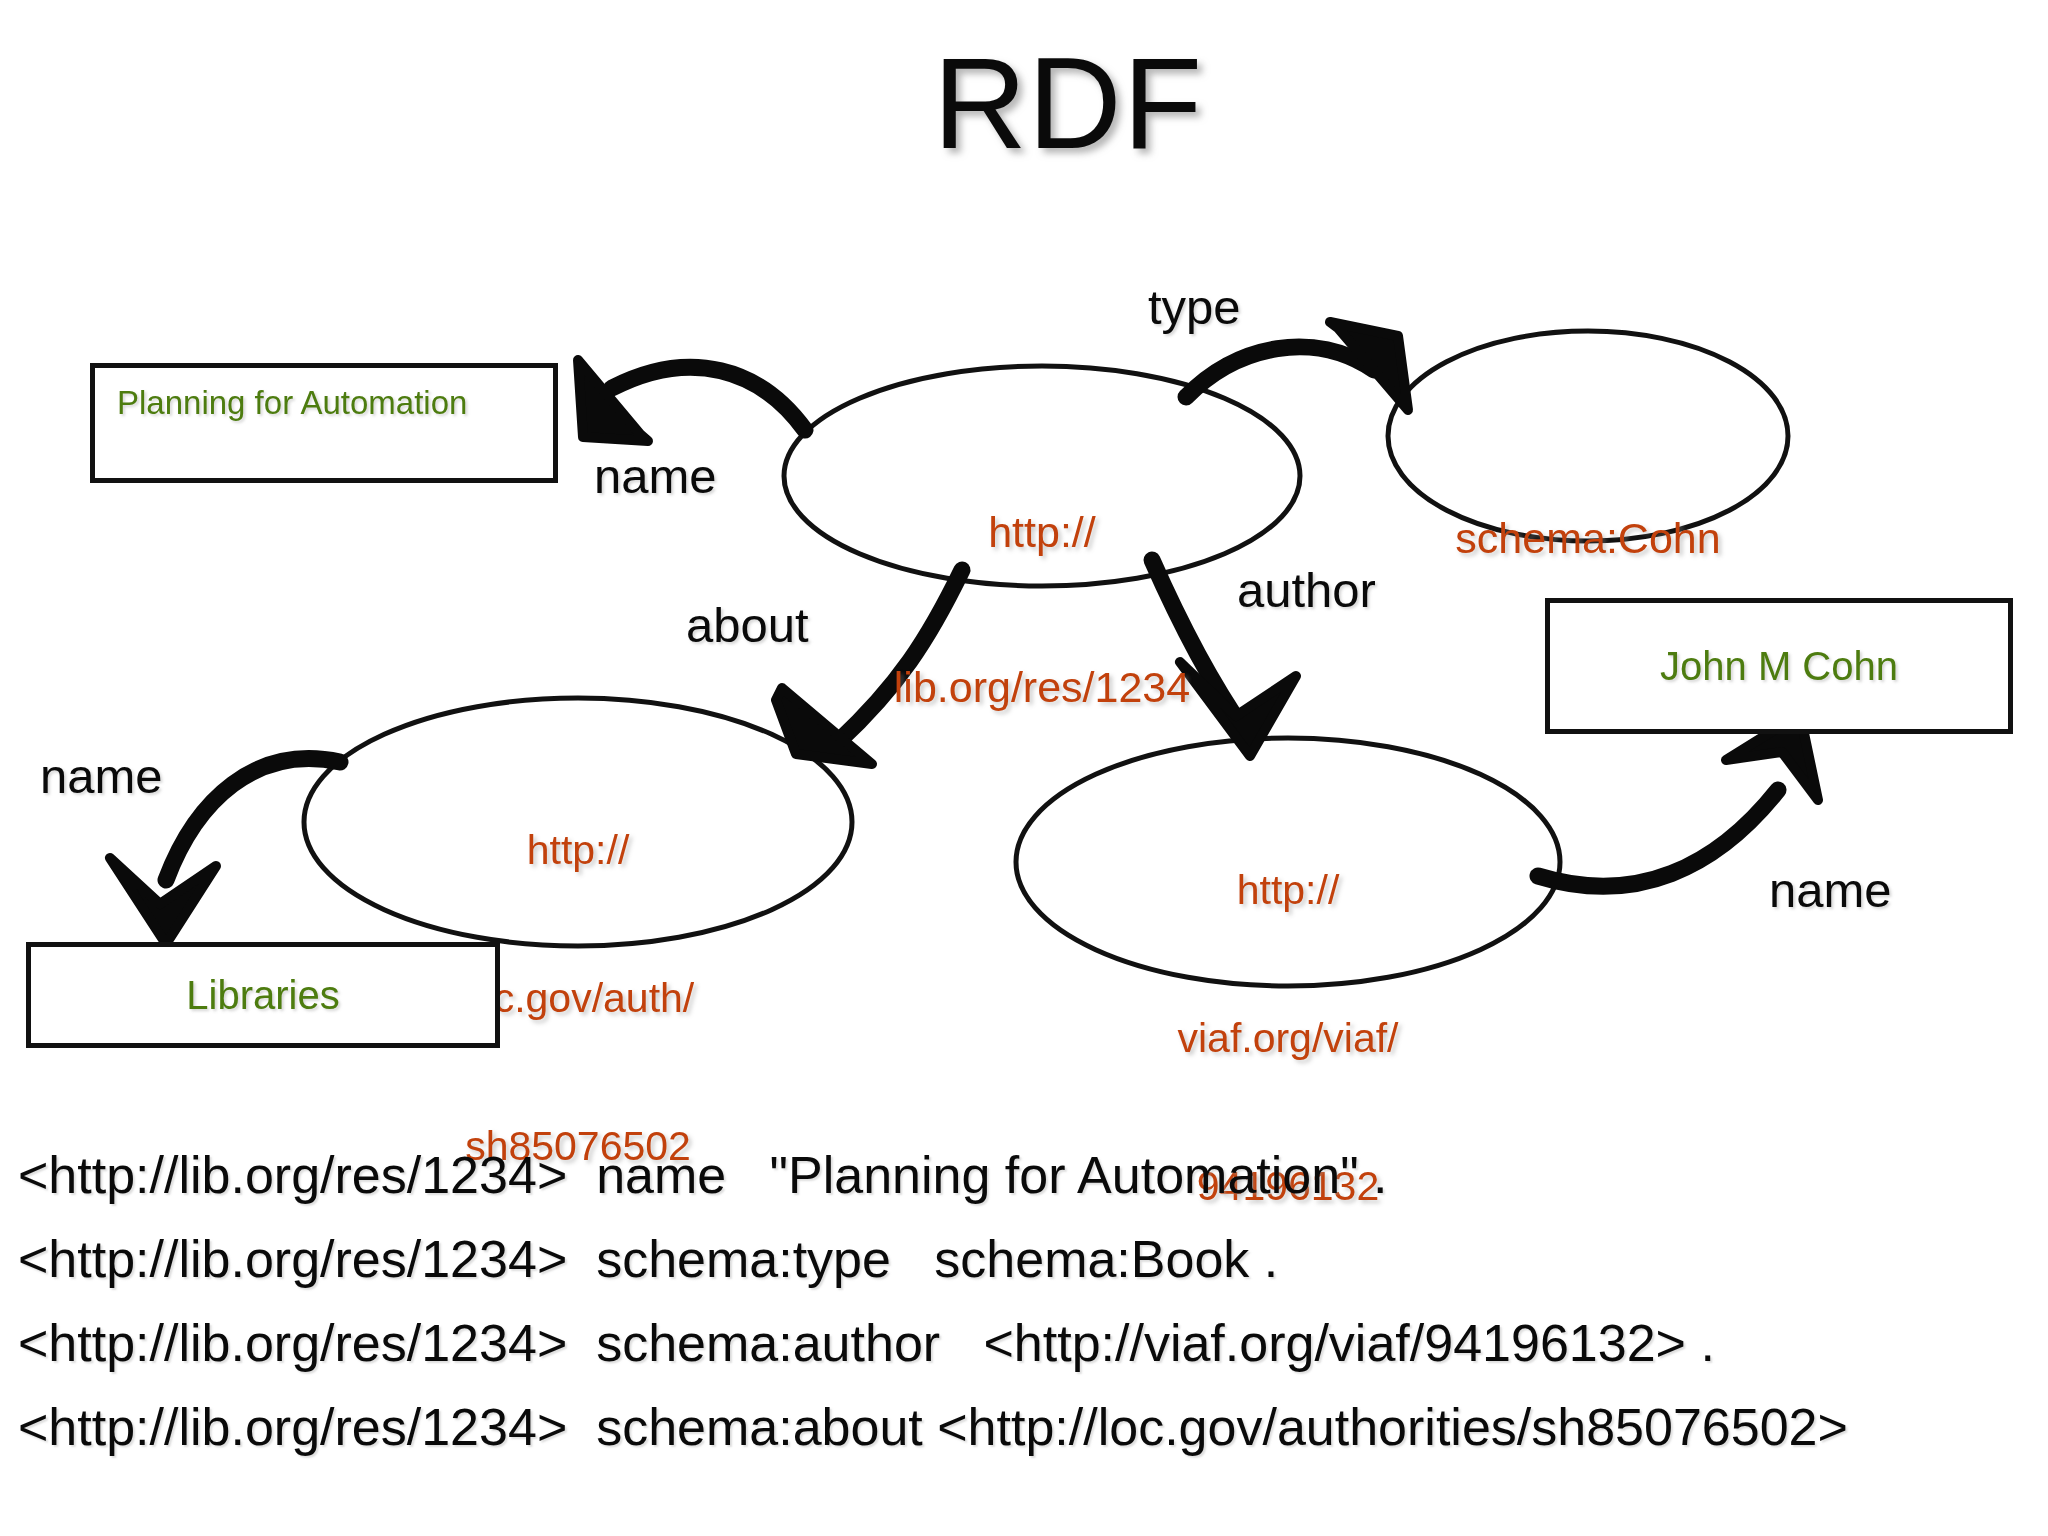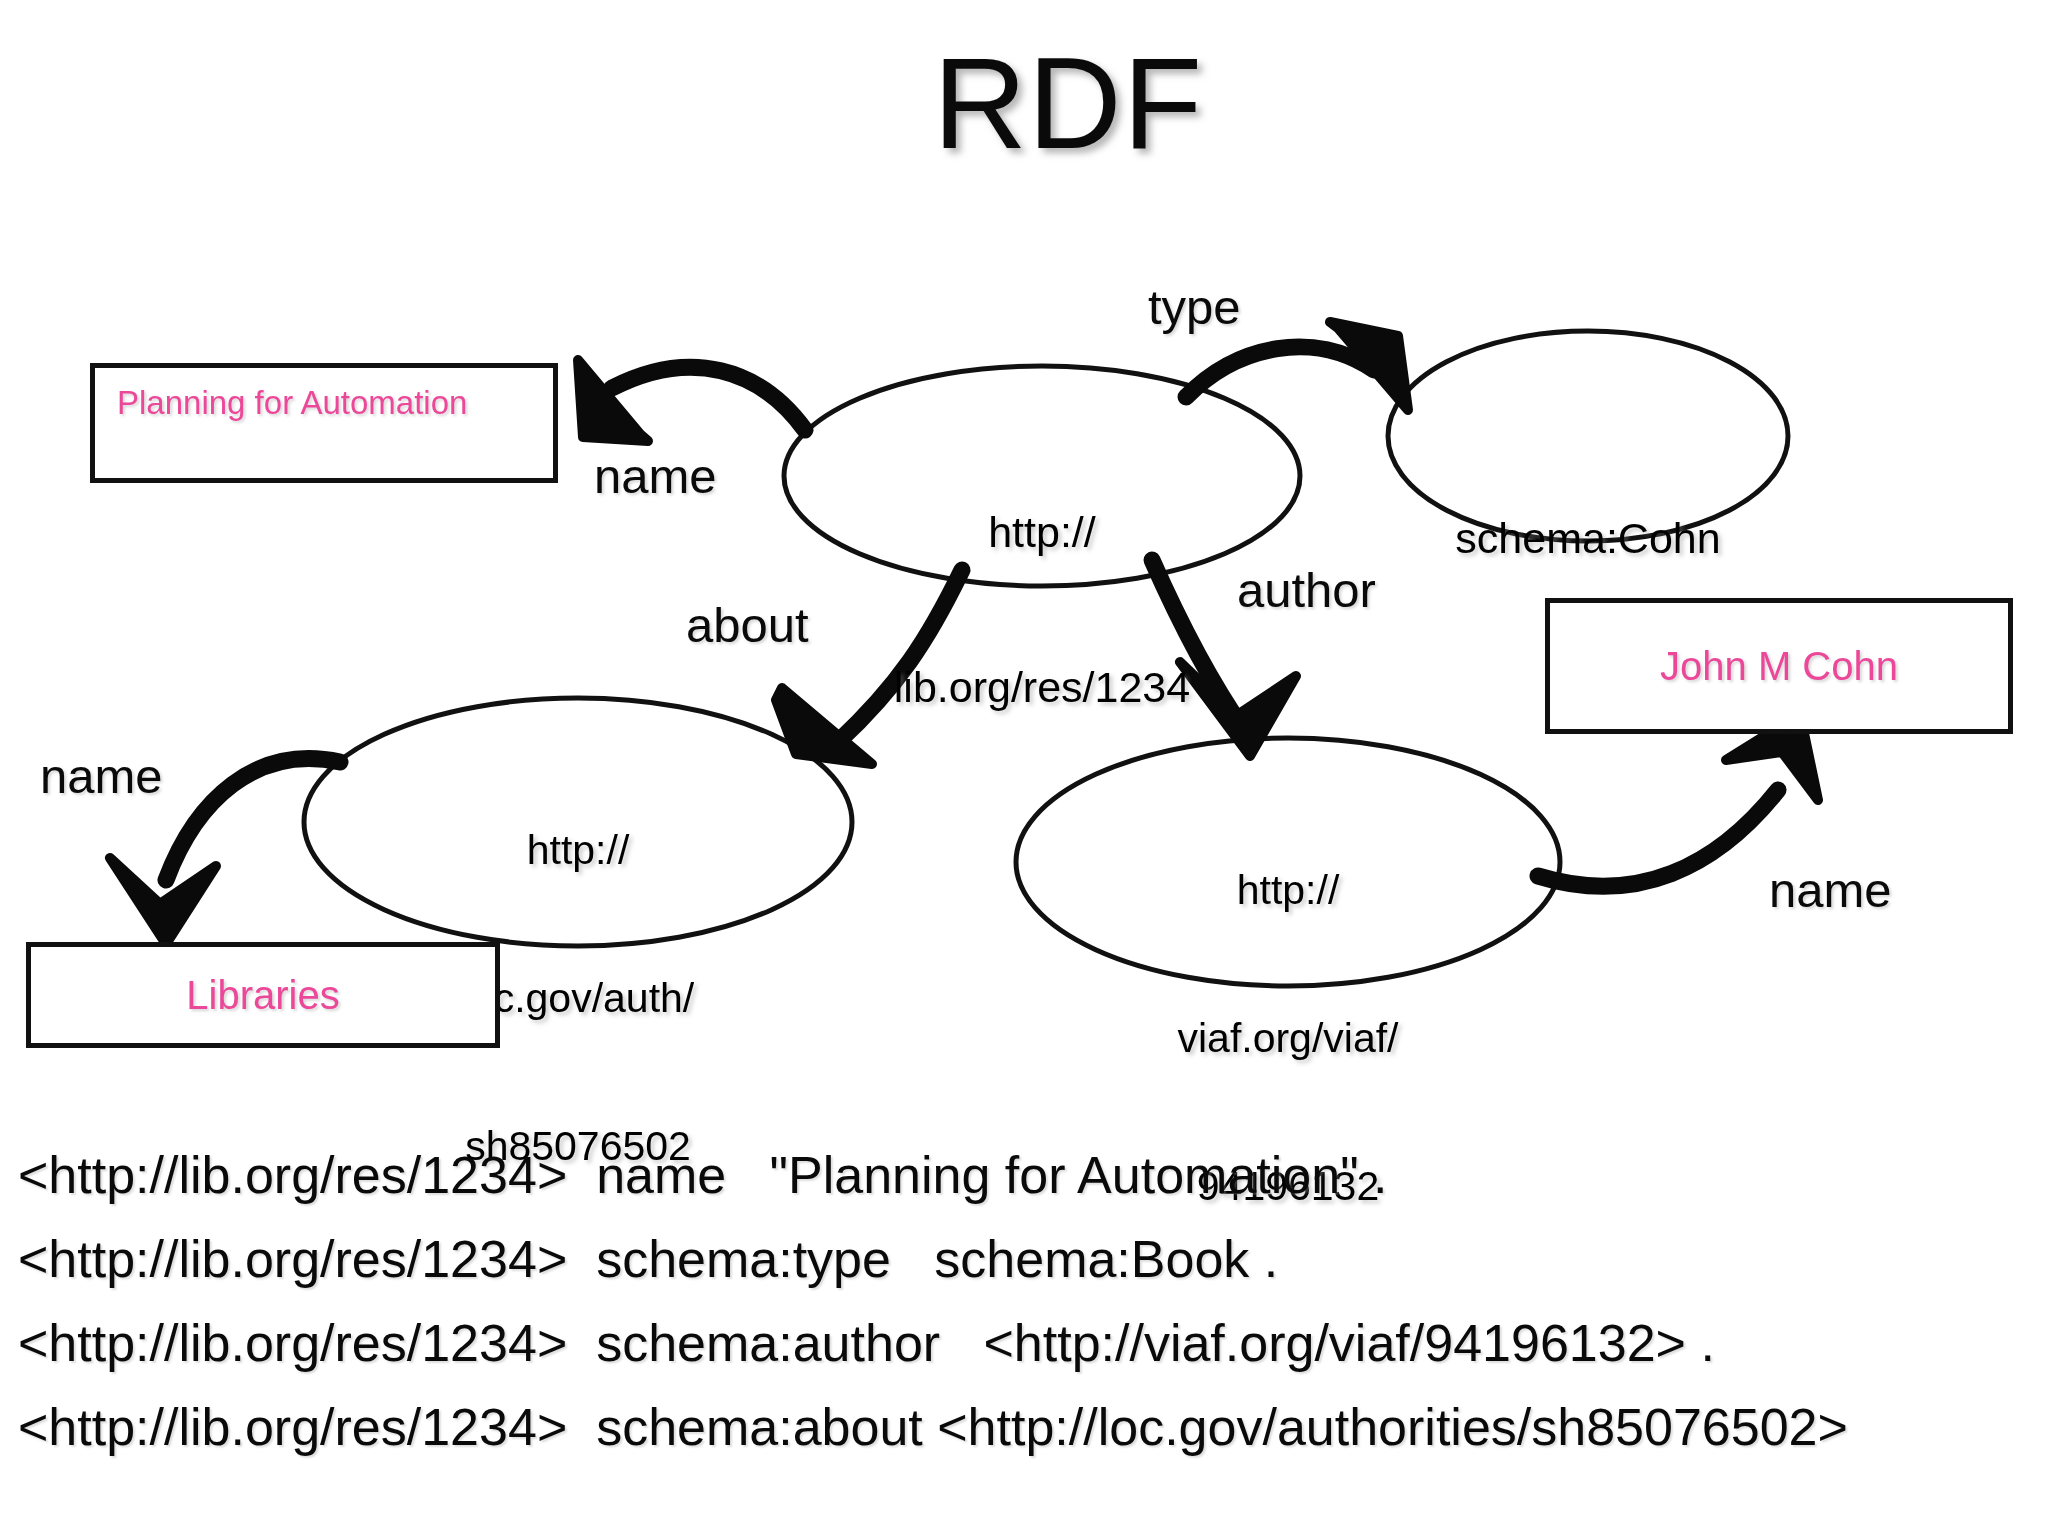--- a/index.html
+++ b/index.html
@@ -41,40 +41,40 @@
     width: 2048px;
     height: 1536px;
   }
 
   
   .node-label {
     position: absolute;
     text-align: center;
     font-size: 43px;
     line-height: 1.20;
-    color: #000000;
+    color: #c2410c;
     text-shadow: 3px 3px 4px rgba(140,140,140,0.45);
     white-space: pre;
     pointer-events: none;
   }
   .node-label.small {
     font-size: 41px;
   }
 
   
   .box {
     position: absolute;
     box-sizing: border-box;
     border: 5px solid #111111;
     background: #ffffff;
     display: flex;
   }
   .box-text {
     font-size: 40px;
-    color: #ec4899;
+    color: #4d7c0f;
     text-shadow: 2px 2px 3px rgba(150,150,150,0.40);
     white-space: pre;
   }
   #box-planning {
     left: 90px;
     top: 363px;
     width: 468px;
     height: 120px;
     align-items: flex-start;
     justify-content: flex-start;

